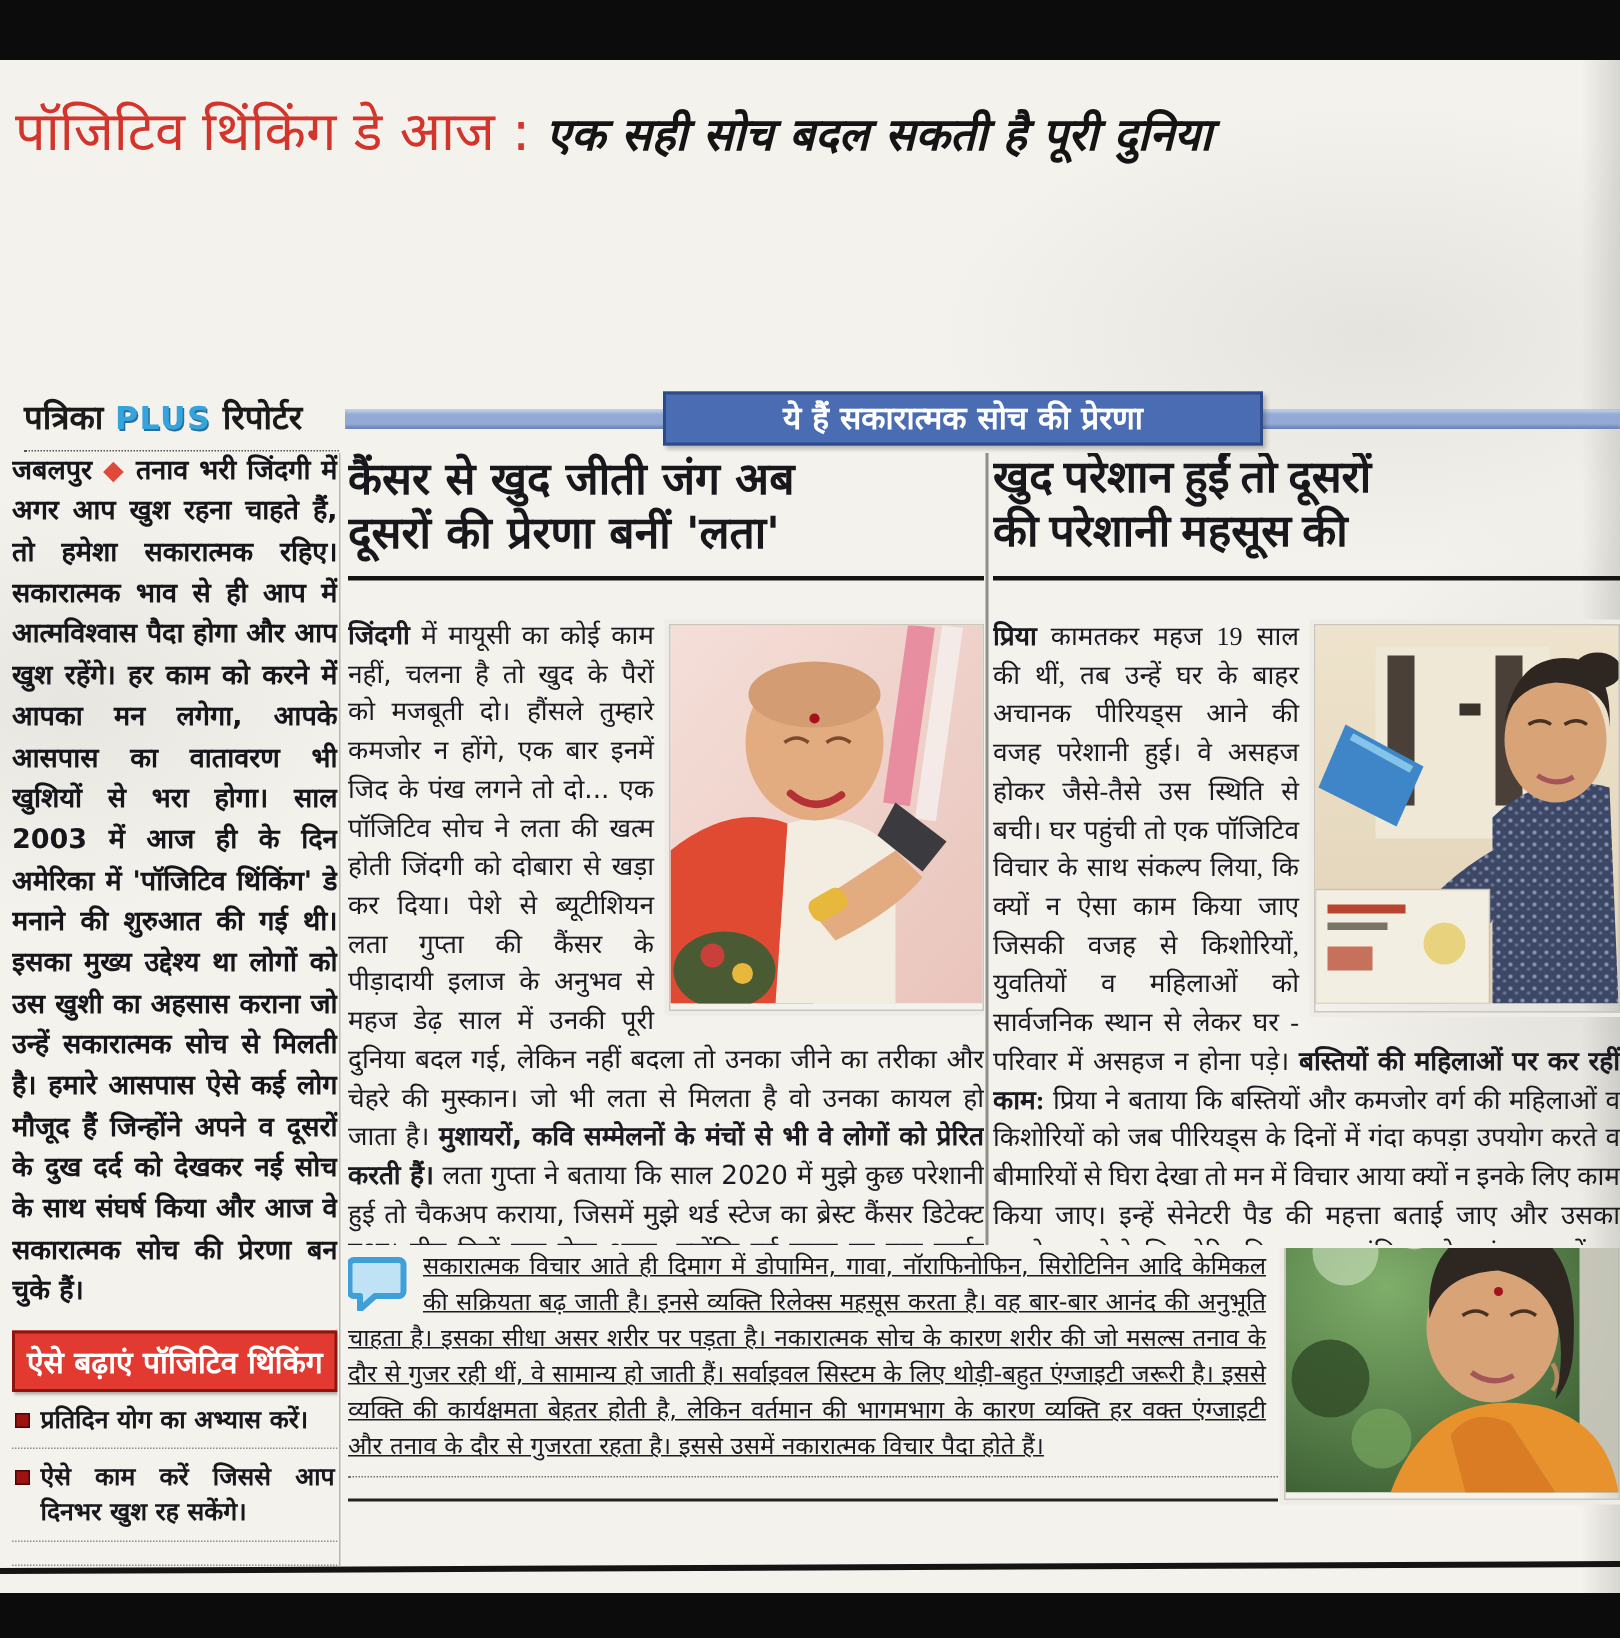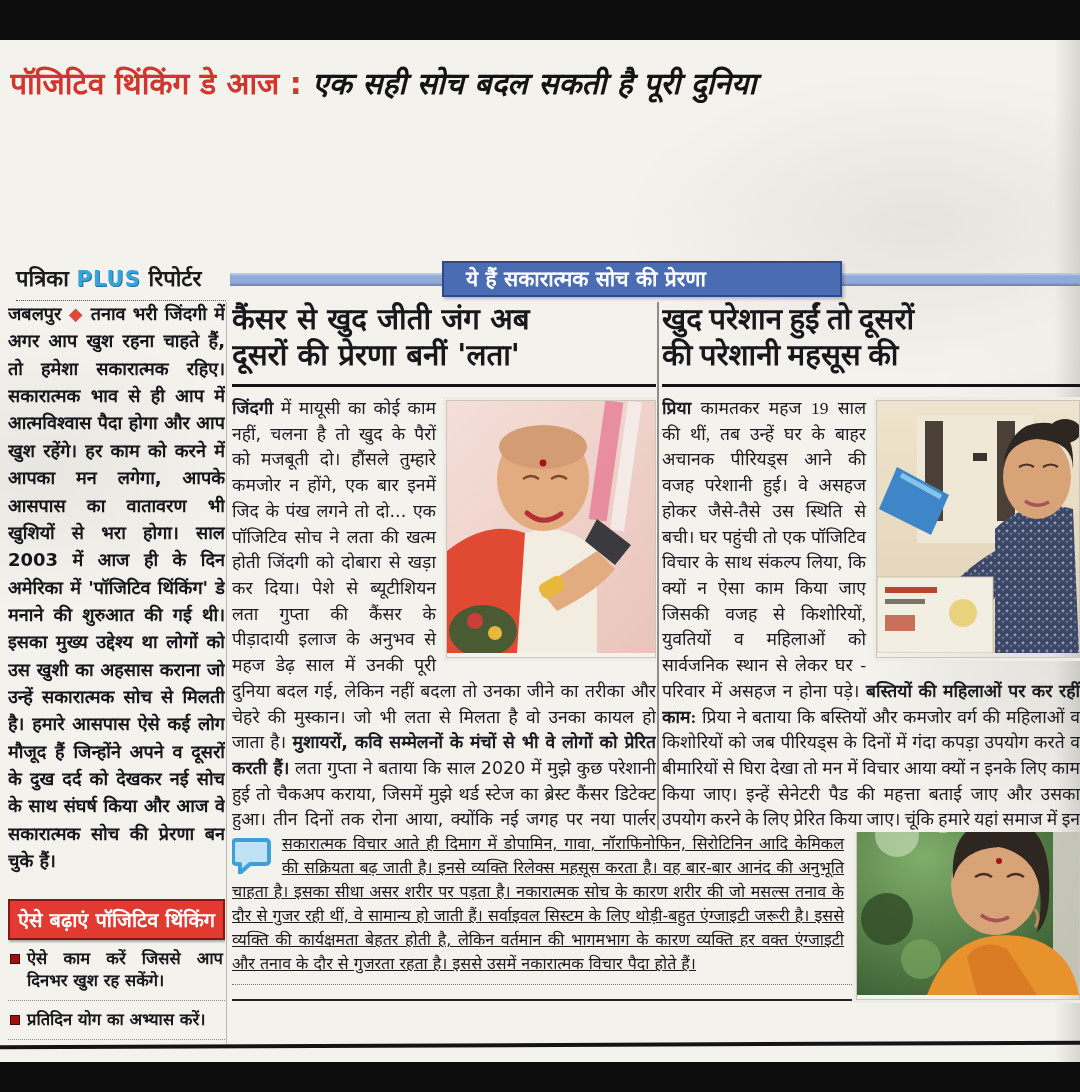--- a/index.html
+++ b/index.html
@@ -14,55 +14,55 @@
   .bar-bottom{position:absolute;left:0;top:1062px;width:1080px;height:30px;background:#0c0c0c;}
   .rule-bottom{position:absolute;left:0;top:1043px;width:1084px;height:4px;background:#141414;transform:rotate(-0.25deg);}
   .paper{position:absolute;left:0;top:40px;width:1080px;height:1022px;
     background:
       radial-gradient(420px 220px at 85% 18%, rgba(160,160,155,.18), rgba(0,0,0,0) 70%),
       radial-gradient(300px 400px at 99% 55%, rgba(150,150,145,.22), rgba(0,0,0,0) 70%),
       radial-gradient(300px 200px at 4% 42%, rgba(160,160,150,.15), rgba(0,0,0,0) 70%),
       #f4f2ed;}
   
   .kicker{position:absolute;left:10px;top:22px;width:1060px;white-space:nowrap;overflow:hidden;}
-  .kicker .c-red{color:var(--kicker-red);font-weight:bold;font-size:30px;}
+  .kicker .c-red{color:var(--kicker-red);font-weight:normal;font-size:36px;}
   .kicker .c-blk{color:#141414;font-weight:bold;font-size:30px;font-style:italic;}
   
   .headline{position:absolute;left:8px;top:58px;width:1068px;height:160px;overflow:hidden;
     font-size:49px;line-height:1.38;font-weight:bold;color:#2b2b2b;letter-spacing:0.5px;
     text-shadow:2.5px 2.5px 0 rgba(110,110,110,.5);}
   
   .byline{position:absolute;left:16px;top:222px;width:210px;border-bottom:1px dotted #555;
     padding-bottom:8px;white-space:nowrap;}
   .by-paper,.by-reporter{font-size:22px;font-weight:bold;color:#1a1a1a;}
   .by-plus{font-size:21px;font-weight:bold;color:var(--plus-blue);letter-spacing:1px;text-shadow:1px 1px 0 #2a6e9c;}
   .banner-bar{position:absolute;left:230px;top:233px;width:850px;height:13px;background:var(--banner-bar-blue);
     box-shadow:inset 0 2px 2px rgba(255,255,255,.4), inset 0 -2px 2px rgba(40,60,120,.35);}
   .banner-box{position:absolute;left:212px;top:-12px;min-width:400px;height:36px;background:var(--banner-blue);
-    border:2px solid #2d4a8a;color:#fff;font-weight:bold;font-size:21px;
+    border:2px solid #2d4a8a;color:#fff;font-weight:bold;font-size:21px;text-align:center;
     line-height:32px;padding:0 22px;box-shadow:2px 2px 3px rgba(0,0,0,.25);}
   
   .col-left{position:absolute;left:8px;top:260px;width:217px;height:745px;overflow:hidden;}
   .col-mid{position:absolute;left:232px;top:262px;width:424px;height:528px;overflow:hidden;}
   .col-right{position:absolute;left:662px;top:262px;width:418px;height:528px;overflow:hidden;font-family:Liberation Serif, serif;}
   .vsep1{position:absolute;left:226px;top:262px;width:1px;height:742px;background:#b9b6af;}
   .vsep2{position:absolute;left:657px;top:262px;width:1.5px;height:528px;background:#8f8d88;}
   .lead-body{font-size:18px;line-height:1.52;color:#15151a;text-align:justify;font-weight:600;}
   .seg-b{font-weight:bold;}
   .c-diamond{color:var(--diamond-red);font-weight:bold;}
   
-  .tips{margin-top:24px;}
+  .tips{margin-top:12px;}
   .tips-title{background:var(--tips-red);border:2px solid #8e1410;color:#fff;font-weight:bold;
     font-size:20px;text-align:center;padding:5px 4px;box-shadow:1px 2px 2px rgba(0,0,0,.3);}
   .tip-item{display:flex;gap:7px;padding:8px 2px 7px 2px;border-bottom:1px dotted #8f8d88;
     font-size:16.5px;line-height:1.38;font-weight:600;color:#17171c;text-align:justify;}
   .tip-bullet{flex:0 0 10px;width:10px;height:10px;margin-top:6px;background:#9c1410;border:1px solid #4d0605;}
   
   .story-head{font-size:29.5px;line-height:1.22;font-weight:bold;color:#18181c;
-    border-bottom:3.5px solid #141414;padding-bottom:10px;margin-bottom:9px;}
+    border-bottom:3.5px solid #141414;padding-bottom:10px;margin-bottom:25px;}
   .story-body{font-size:17.5px;line-height:1.47;color:#1a1a20;text-align:justify;}
   .photo{float:right;margin:4px 0 6px 10px;border:1px solid #cac6bd;box-shadow:0 0 0 3px #eeece6;}
   
   .science{position:absolute;left:232px;top:792px;width:848px;height:212px;overflow:hidden;}
   .science-title{font-size:25px;font-weight:bold;color:#16161a;border-bottom:2px dotted #77756f;
     padding-bottom:4px;margin-bottom:6px;width:620px;}
   .science-body{font-size:16px;line-height:1.5;color:#1a1a20;text-align:justify;text-decoration:underline;}
   .science-photo{float:right;margin:-34px 0 4px 12px;border:1px solid #cac6bd;box-shadow:0 0 0 3px #eeece6;}
   .quote-icon{float:left;margin:4px 10px 2px 0;}
   .science-author{width:620px;border-top:1px dotted #77756f;border-bottom:2px solid #232323;
@@ -95,25 +95,25 @@
     <div class="vsep1"></div>
     <div class="vsep2"></div>
 
     <div class="col-left">
       <p class="lead-body"><span class="seg-b">जबलपुर</span><span class="c-diamond"> ◆ </span><span>तनाव भरी जिंदगी में अगर आप खुश रहना चाहते हैं, तो हमेशा सकारात्मक रहिए। सकारात्मक भाव से ही आप में आत्मविश्वास पैदा होगा और आप खुश रहेंगे। हर काम को करने में आपका मन लगेगा, आपके आसपास का वातावरण भी खुशियों से भरा होगा। साल 2003 में आज ही के दिन अमेरिका में 'पॉजिटिव थिंकिंग' डे मनाने की शुरुआत की गई थी। इसका मुख्य उद्देश्य था लोगों को उस खुशी का अहसास कराना जो उन्हें सकारात्मक सोच से मिलती है। हमारे आसपास ऐसे कई लोग मौजूद हैं जिन्होंने अपने व दूसरों के दुख दर्द को देखकर नई सोच के साथ संघर्ष किया और आज वे सकारात्मक सोच की प्रेरणा बन चुके हैं।</span></p>
       <div class="tips">
         <div class="tips-title">ऐसे बढ़ाएं पॉजिटिव थिंकिंग</div>
         <div class="tips-list">
             <div class="tip-item">
               <span class="tip-bullet"></span>
-              <span class="tip-text">ऐसे काम करें जिससे आप दिनभर खुश रह सकेंगे।</span>
+              <span class="tip-text">प्रतिदिन योग का अभ्यास करें।</span>
             </div>
             <div class="tip-item">
               <span class="tip-bullet"></span>
-              <span class="tip-text">प्रतिदिन योग का अभ्यास करें।</span>
+              <span class="tip-text">ऐसे काम करें जिससे आप दिनभर खुश रह सकेंगे।</span>
             </div>
             <div class="tip-item"></div>
           </div>
 
       </div>
     </div>
 
     <div class="col-mid">
       <h2 class="story-head">
         <span>कैंसर से खुद जीती जंग अब</span><br>

